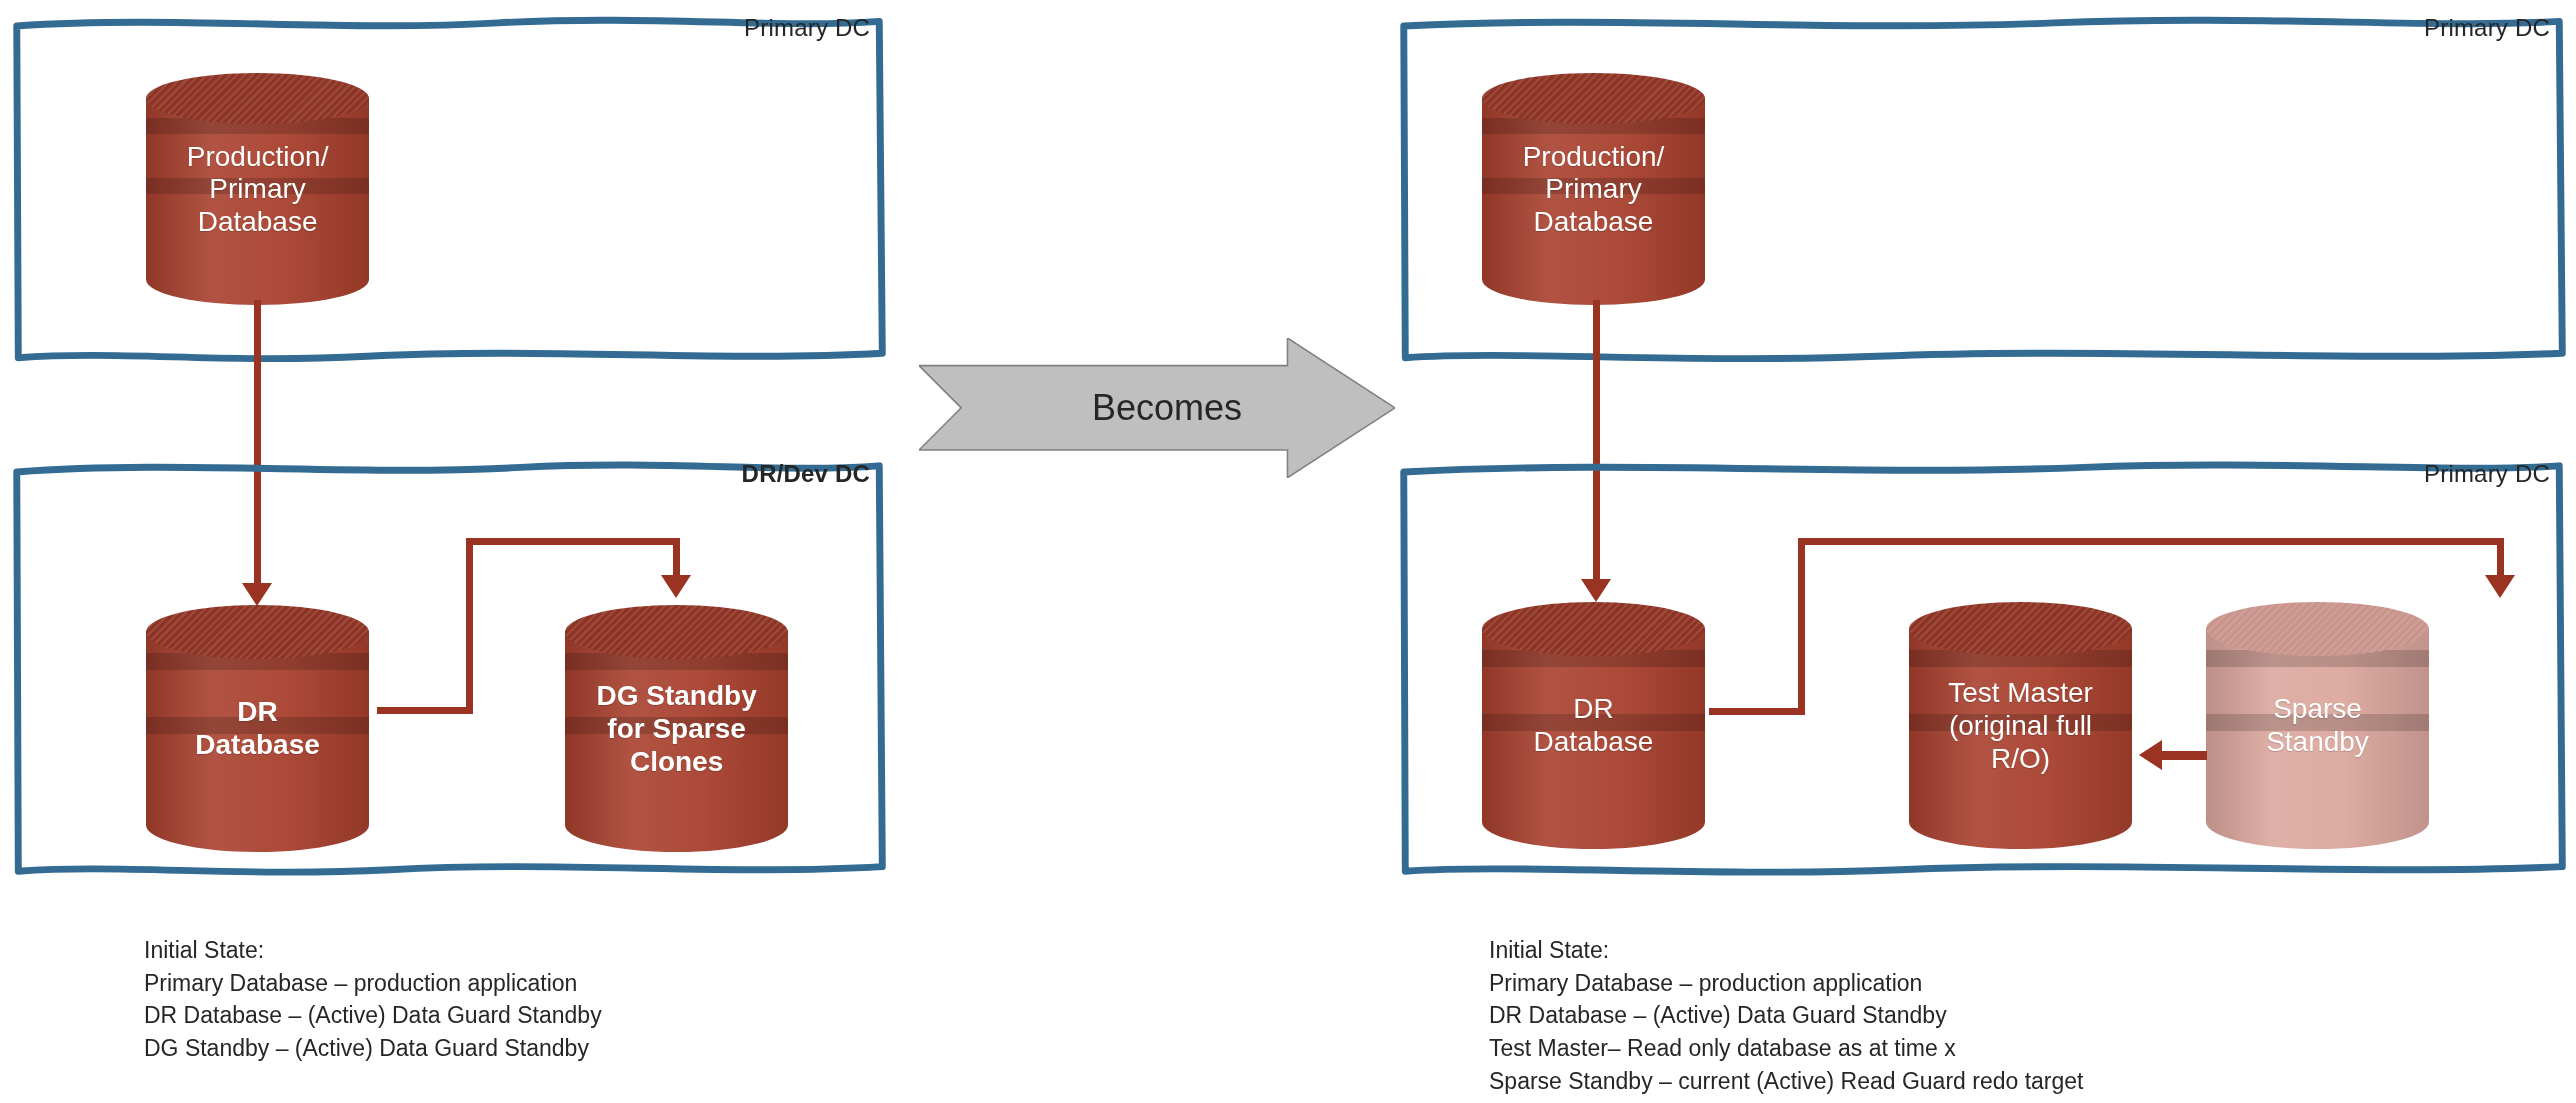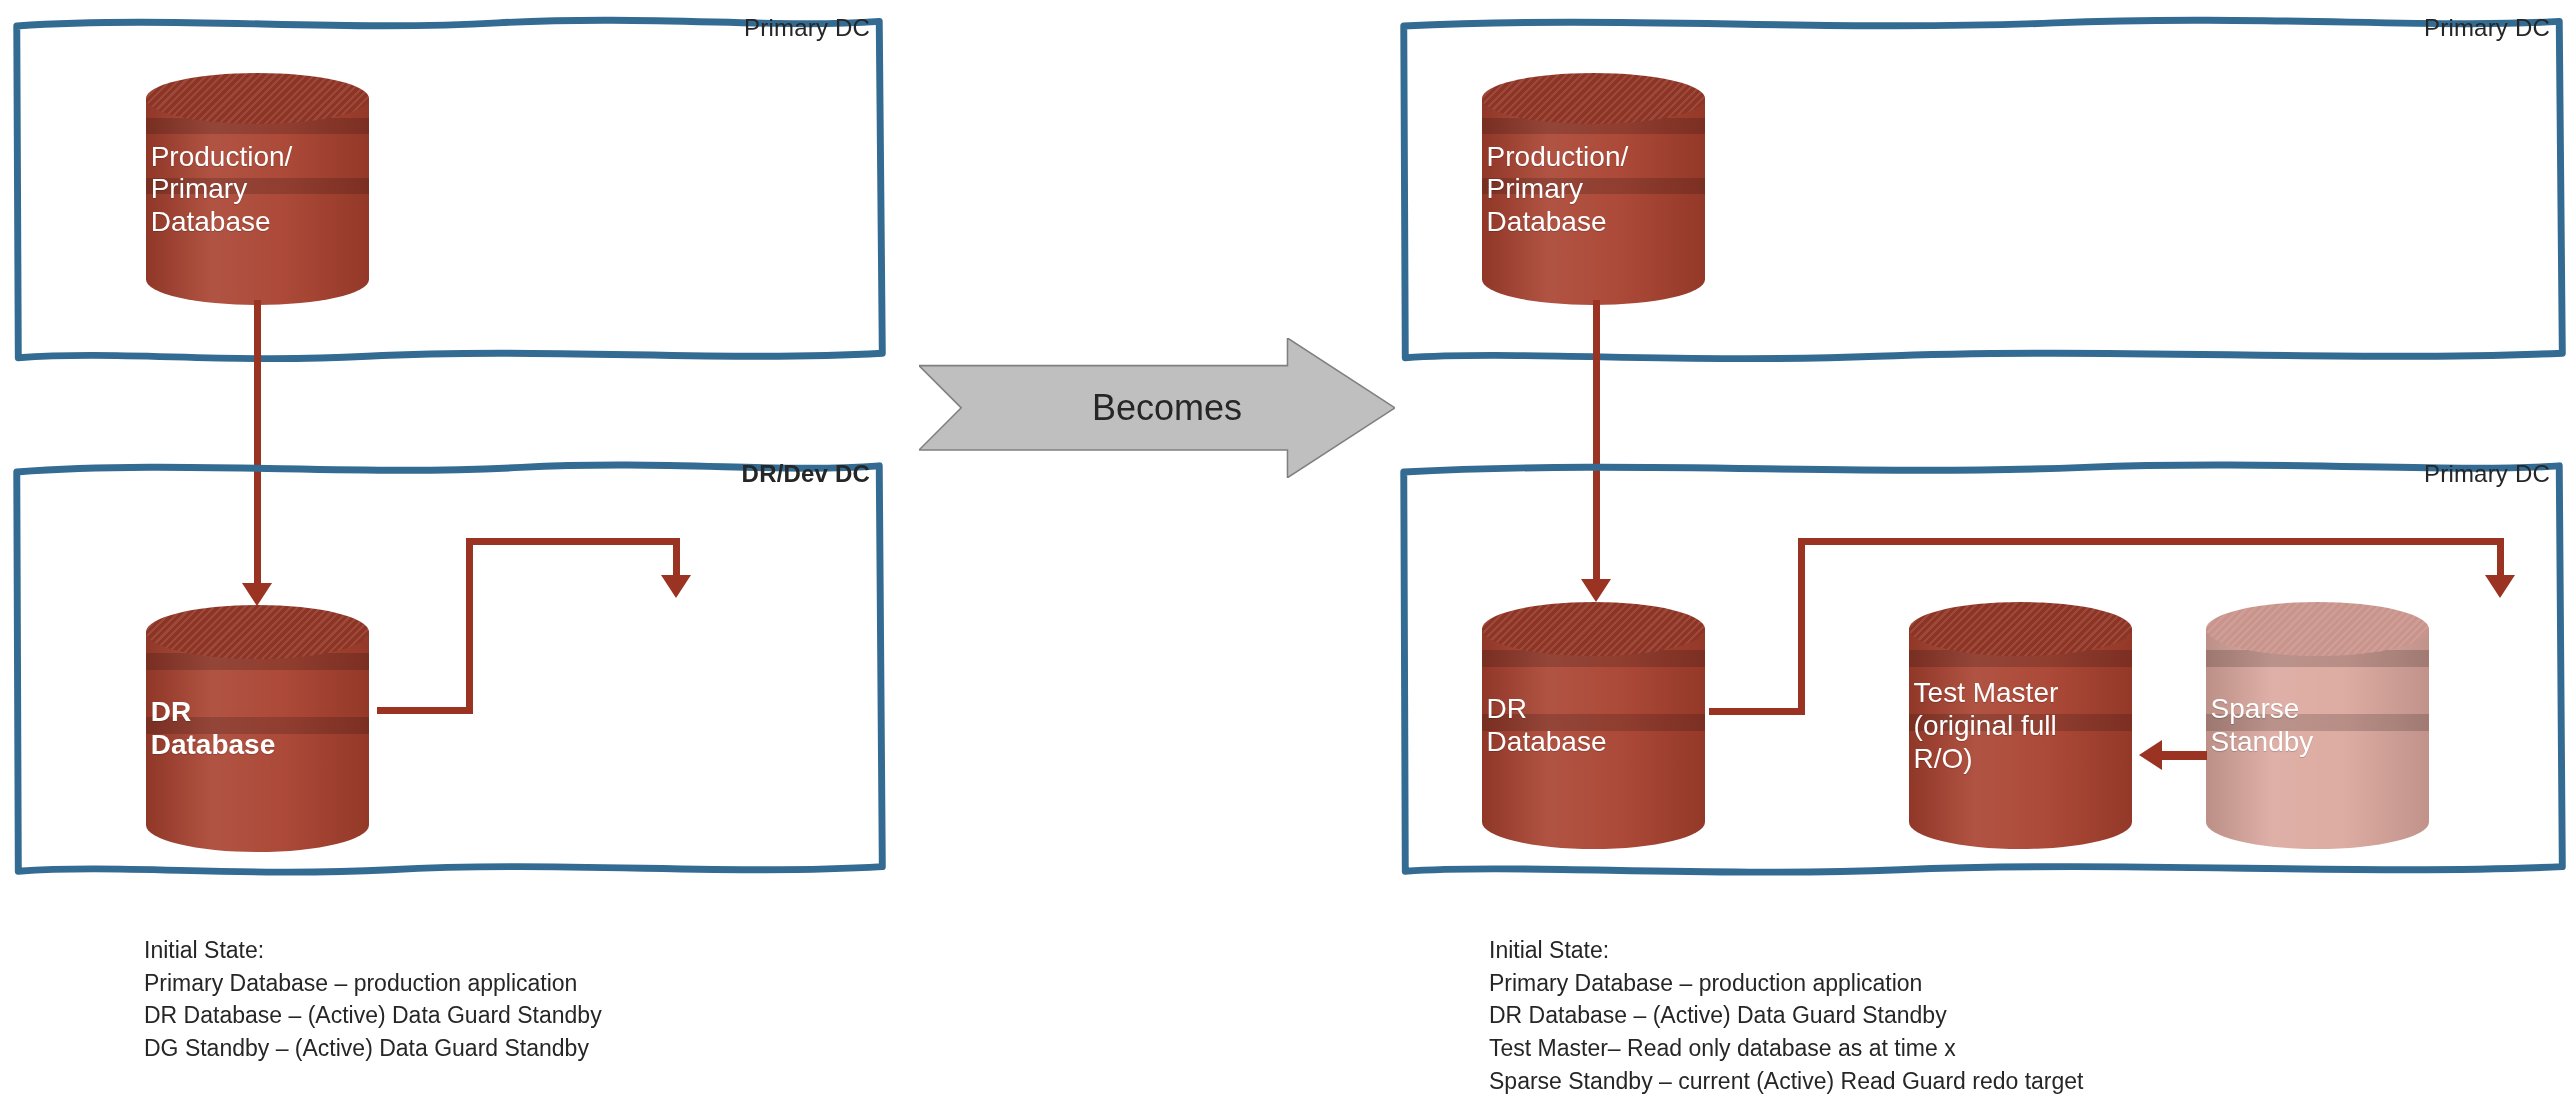--- a/index.html
+++ b/index.html
@@ -73,20 +73,21 @@
       repeating-linear-gradient(135deg,
         rgba(255,255,255,.10) 0 2.3px,
         rgba(255,255,255,0) 2.3px 5.4px),
       var(--top);
   }
   .cyl .caption {
     position: absolute;
     left: 0; right: 0;
     top: 50%;
     transform: translateY(-50%);
+    text-align: center;
     color: #ffffff;
     font-size: 28px;
     line-height: 1.17;
     padding: 0 4.6px;
     font-family: "Liberation Sans", sans-serif;
     text-shadow: 0 0.8px 0.8px rgba(0,0,0,.18);
     white-space: pre-line;
   }
 
   
@@ -170,20 +171,27 @@
     </svg>
     <div class="dc-label">DR/Dev DC</div>
 
     <div class="cyl" style="left:140px; top:154px; width:223px; height:246px; --fill:#A8402E; --top:#8E3425;">
       <div class="body"></div>
       <div class="top"></div>
       <div class="caption">DR
 Database</div>
     </div>
 
+    <div class="cyl" style="left:559px; top:154px; width:223px; height:246px; --fill:#A8402E; --top:#8E3425;">
+      <div class="body"></div>
+      <div class="top"></div>
+      <div class="caption">DG Standby
+for Sparse
+Clones</div>
+    </div>
   </div>
 
   <div class="wire h" style="left:377px; top:707px; width:96px; height:7px;"></div>
   <div class="wire v" style="left:466px; top:538px; width:7px; height:176px;"></div>
   <div class="wire h" style="left:466px; top:538px; width:214px; height:7px;"></div>
   <div class="wire v" style="left:673px; top:538px; width:7px; height:42px;"></div>
   <div class="arrowhead down" style="left:661px; top:575px;"></div>
 
   <div class="becomes" style="left:919px; top:338px; width:476px; height:140px;">
     <svg viewBox="0 0 620 182" preserveAspectRatio="none">

